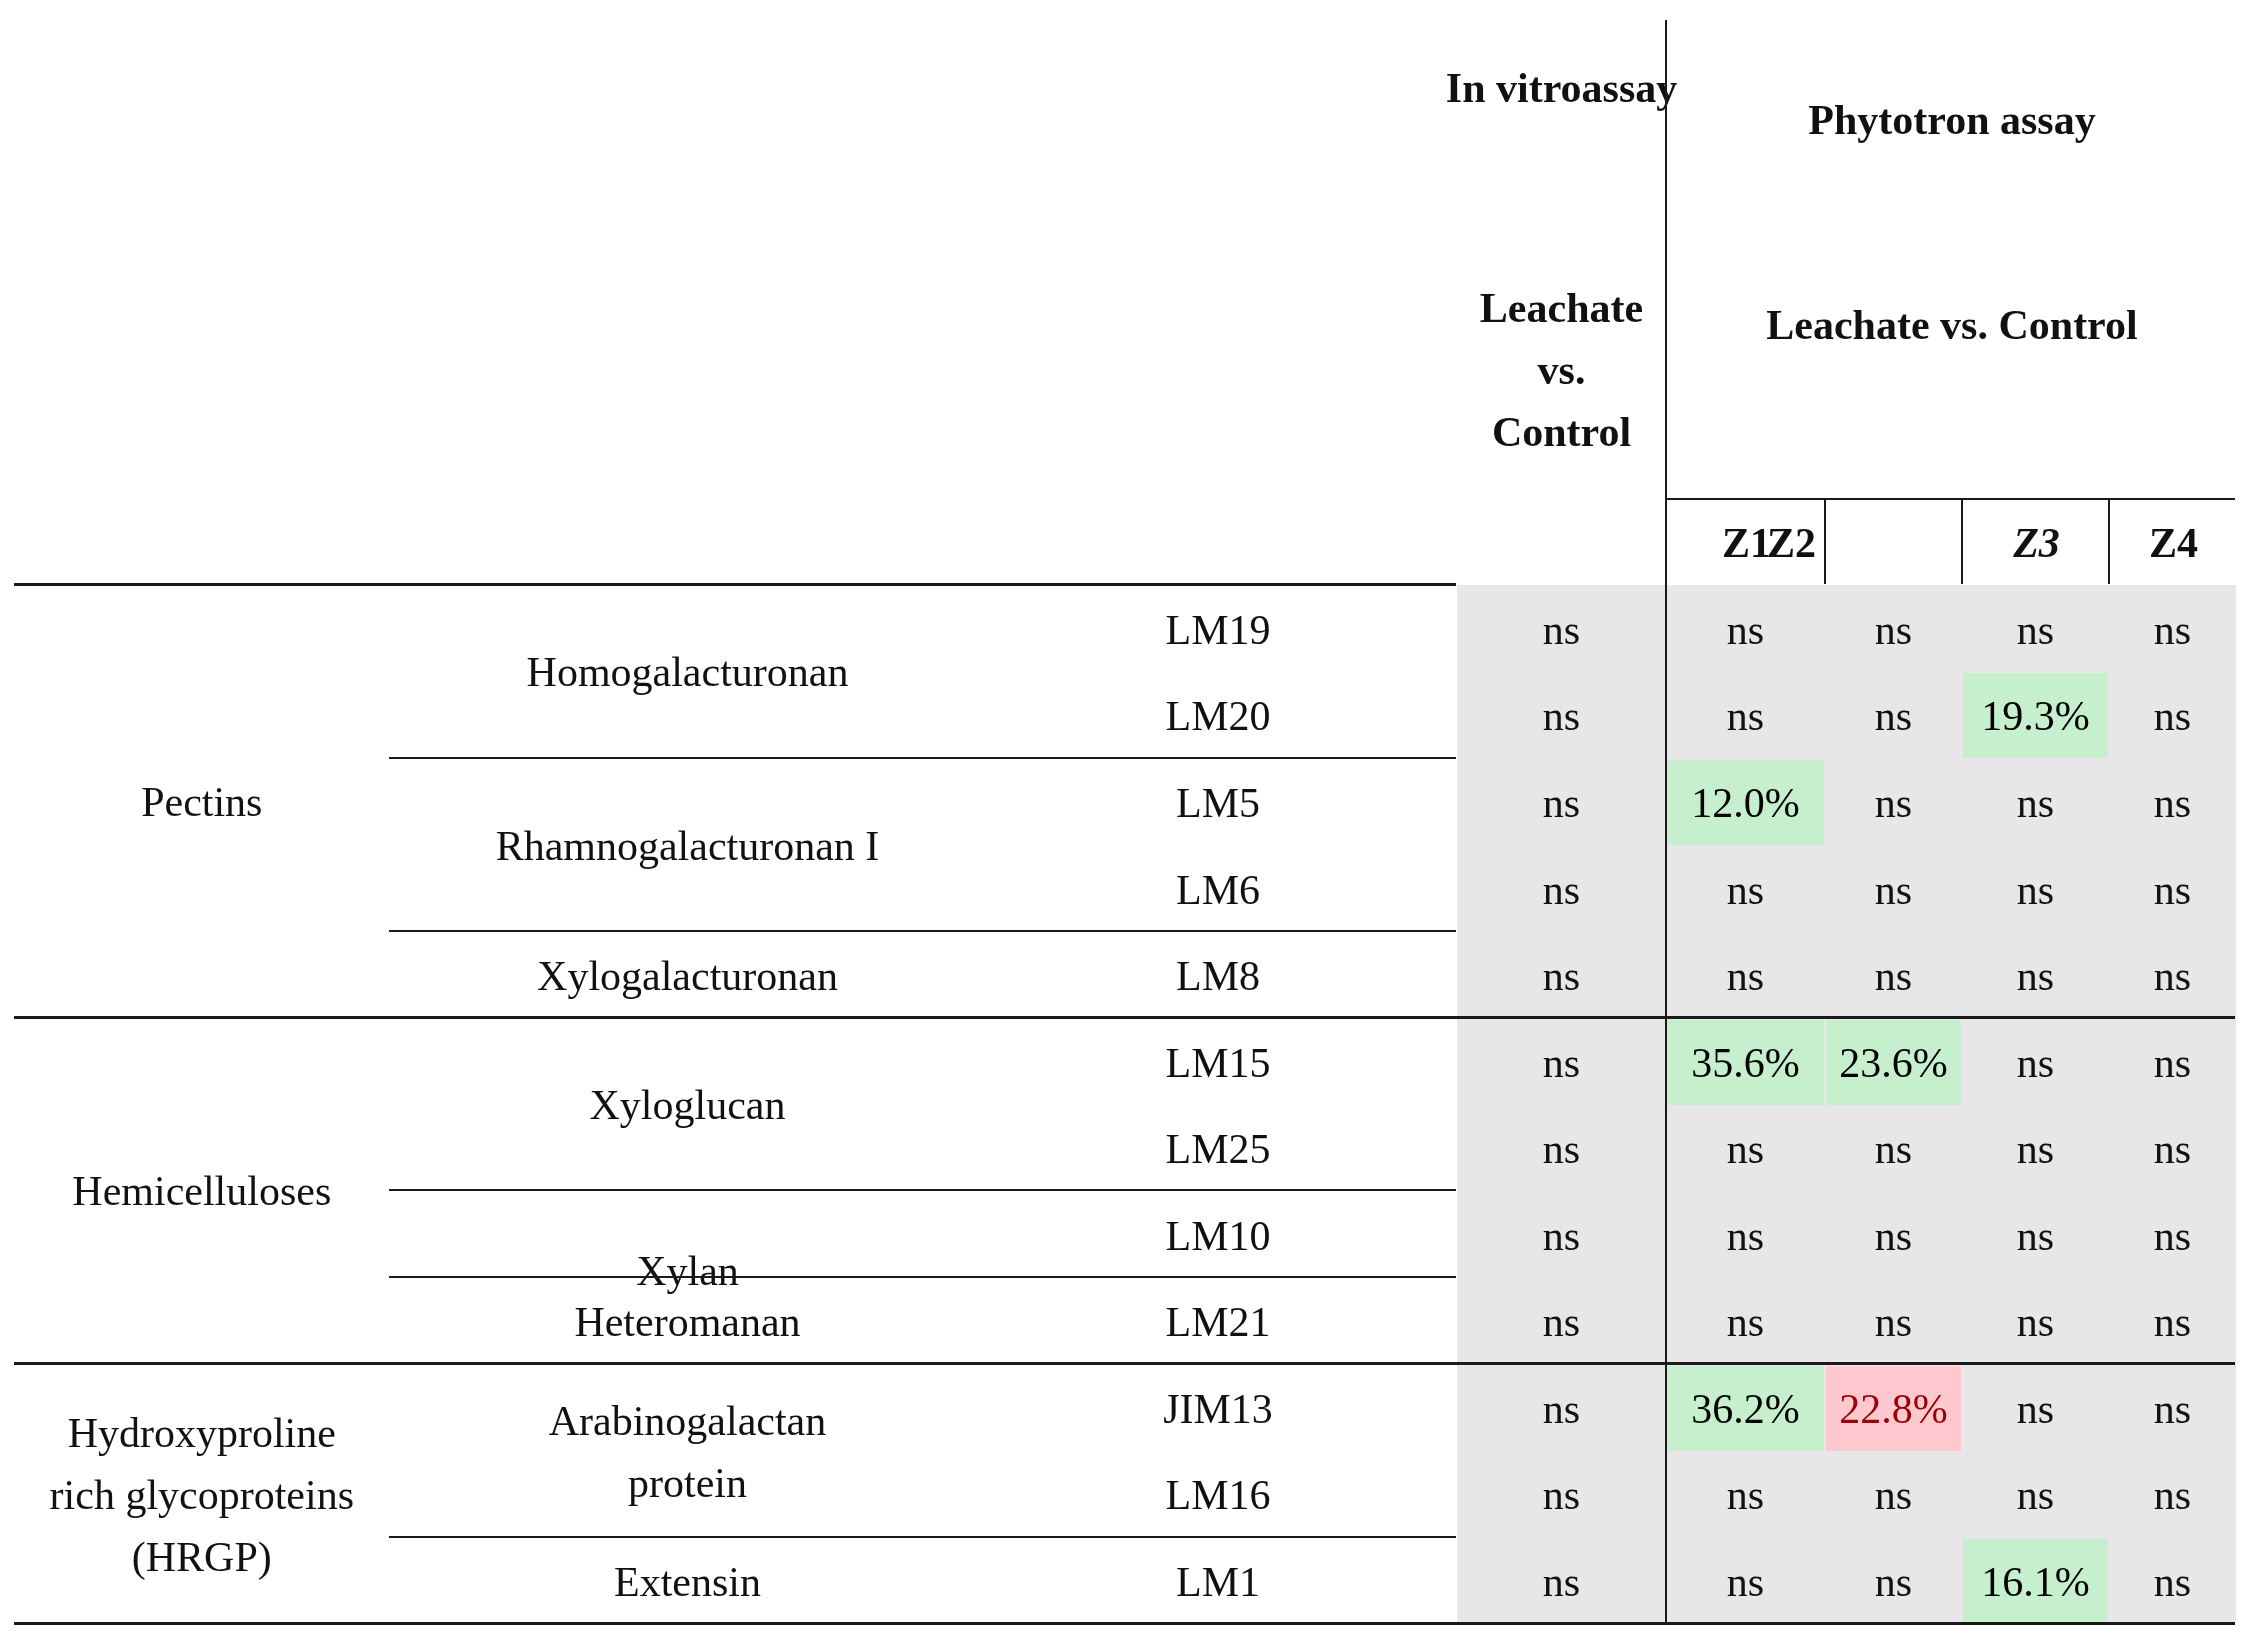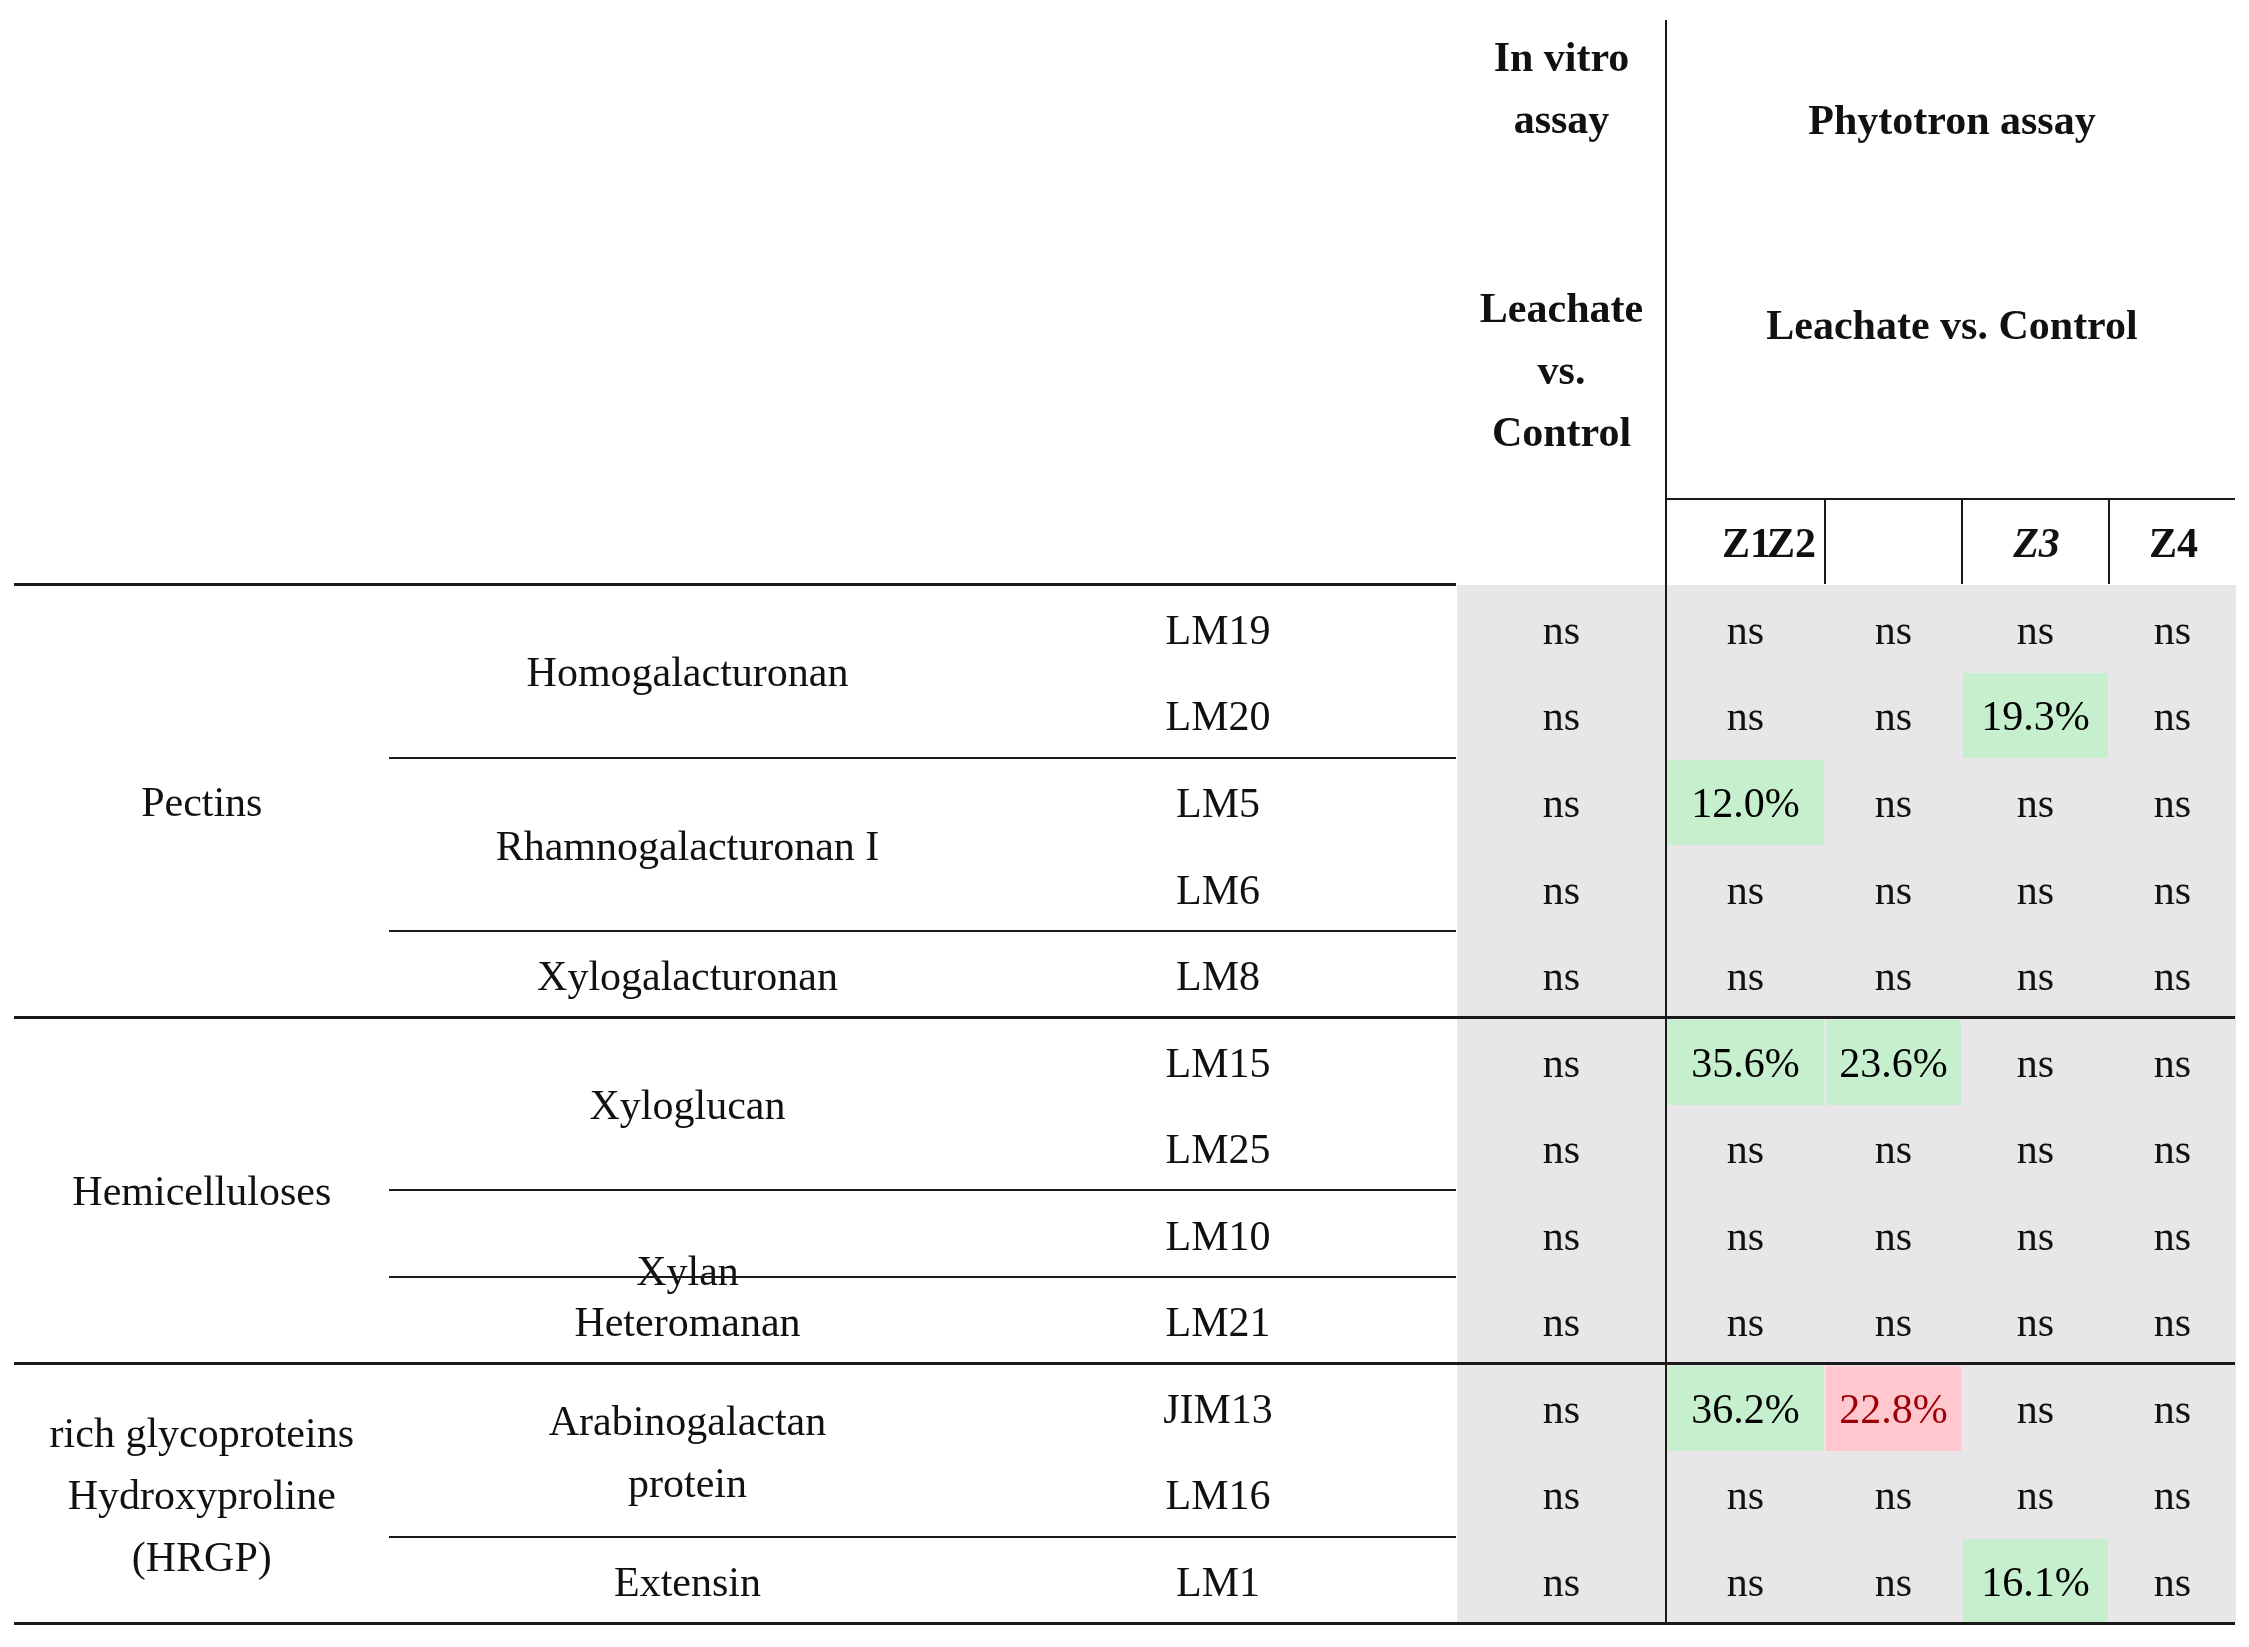--- a/index.html
+++ b/index.html
@@ -14,21 +14,21 @@
     .cell { position: absolute; display: flex; align-items: center; justify-content: center;
             font-size: 42px; }
     .cell.pos { background: #c6efce; color: #000000; }
     .cell.neg { background: #ffc7ce; color: #9c0006; }
   </style>
 </head>
 <body>
 
 <div class="gray" style="left:1457px; top:585px; width:779px; height:1037px;"></div>
 
-<div class="txt hdr" style="left:1457px; top:24.5px; width:209px; height:127px; flex-direction:column;">
+<div class="txt hdr" style="left:1457px; top:24.5px; width:209px; height:127px; flex-direction:row;">
   <span>In vitro</span>
   <span>assay</span>
 </div>
 <div class="txt hdr" style="left:1457px; top:275px; width:209px; height:190px; flex-direction:column;">
   <span>Leachate</span>
   <span>vs.</span>
   <span>Control</span>
 </div>
 <div class="txt hdr" style="left:1668px; top:89px; width:568px; height:62px;">Phytotron assay</div>
 <div class="txt hdr" style="left:1668px; top:294px; width:568px; height:62px;">Leachate vs. Control</div>
@@ -38,22 +38,22 @@
 <div class="txt hdr" style="left:1964px; top:502px; width:145px; height:82px;font-style:italic;">Z3</div>
 <div class="txt hdr" style="left:2111px; top:502px; width:125px; height:82px;">Z4</div>
 
 <div class="txt" style="left:14.3px; top:585px; width:375px; height:433px;">
   <span>Pectins</span>
 </div>
 <div class="txt" style="left:14.3px; top:1018px; width:375px; height:346px;">
   <span>Hemicelluloses</span>
 </div>
 <div class="txt" style="left:14.3px; top:1365px; width:375px; height:260px; flex-direction:column;">
+  <span>Hydroxyproline</span>
   <span>rich glycoproteins</span>
-  <span>Hydroxyproline</span>
   <span>(HRGP)</span>
 </div>
 
 <div class="txt" style="left:389px; top:585px; width:597px; height:173px;">Homogalacturonan</div>
 <div class="txt" style="left:389px; top:759px; width:597px; height:173px;">Rhamnogalacturonan I</div>
 <div class="txt" style="left:389px; top:932px; width:597px; height:87px;">Xylogalacturonan</div>
 <div class="txt" style="left:389px; top:1018px; width:597px; height:173px;">Xyloglucan</div>
 <div class="txt" style="left:389px; top:1191px; width:597px; height:87px;margin-top:36px;">Xylan</div>
 <div class="txt" style="left:389px; top:1278px; width:597px; height:87px;">Heteromanan</div>
 <div class="txt" style="left:389px; top:1365px; width:597px; height:173px; flex-direction:column;">

